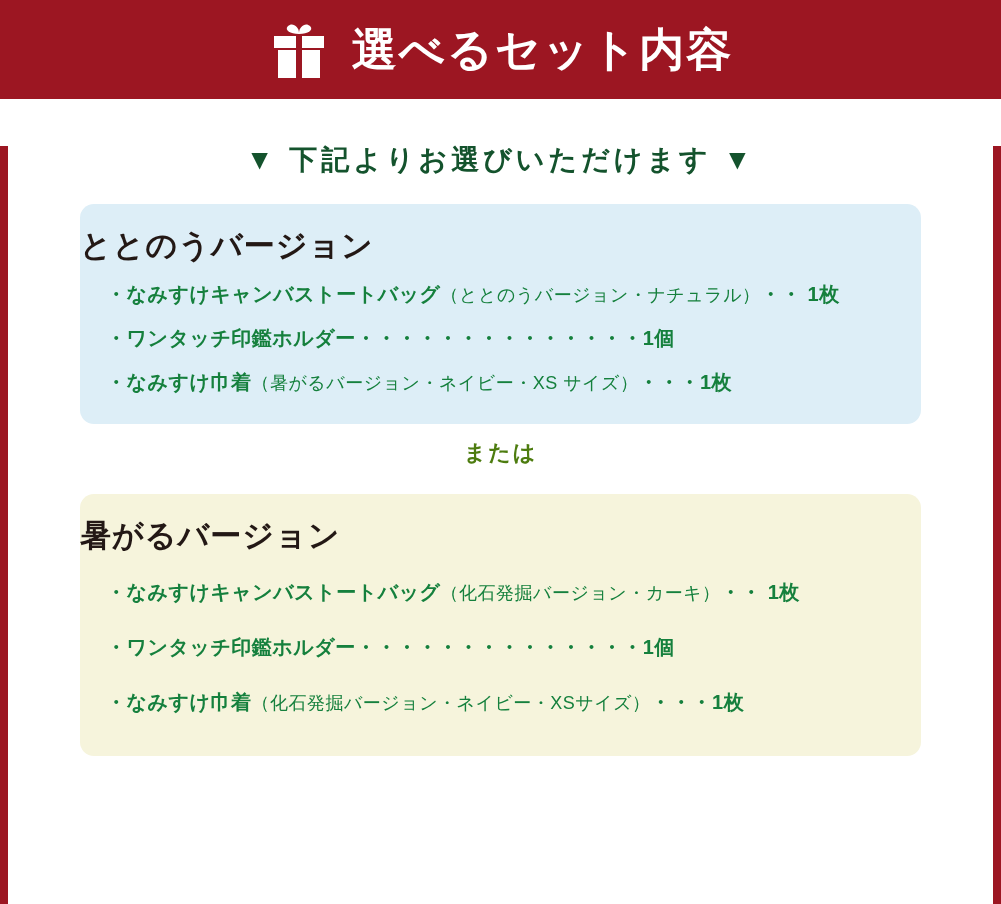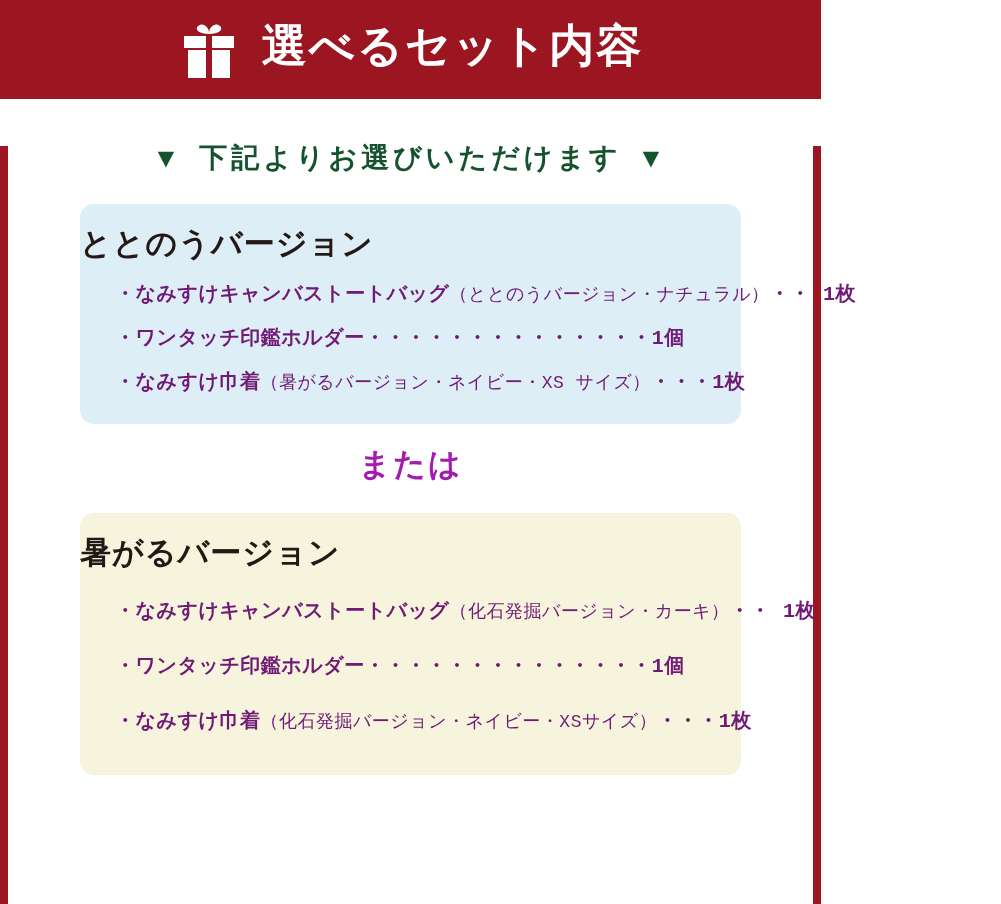--- a/index.html
+++ b/index.html
@@ -9,25 +9,24 @@
   body {
     width: 1001px;
     height: 904px;
     background: #ffffff;
     font-family: "Liberation Sans", "DejaVu Sans", sans-serif;
     overflow: hidden;
   }
 
   .page {
     position: relative;
-    width: 821px;
+    width: 1001px;
     height: 904px;
     box-sizing: border-box;
     background: #ffffff;
-    font-family: Liberation Mono, monospace;
   }
 
   
   .header {
     height: 99px;
     background: #9c1622;
     display: flex;
     align-items: center;
     justify-content: center;
     gap: 22px;
@@ -92,42 +91,42 @@
     letter-spacing: 1px;
     line-height: 1;
     margin-bottom: 22px;
   }
   .card.cream .card-title {
     margin-bottom: 30px;
   }
 
   .line {
     font-size: 20px;
-    color: #701a75;
+    color: #15803d;
     letter-spacing: 0.5px;
-    padding: 0 22px 0 35px;
+    padding: 0 22px 0 26px;
     line-height: 1.15;
     white-space: nowrap;
   }
   .card.blue .line { margin-bottom: 21px; }
   .card.blue .line:last-child { margin-bottom: 0; }
   .card.cream .line { margin-bottom: 32px; }
   .card.cream .line:last-child { margin-bottom: 12px; }
 
   .line b { font-weight: bold; }
   .line .sm { font-size: 18px; }
 
   .or-text {
     text-align: center;
-    font-size: 32px;
+    font-size: 22px;
     font-weight: bold;
-    color: #a21caf;
+    color: #4d7c0f;
     letter-spacing: 2px;
     line-height: 1;
-    margin-top: 27px;
+    margin-top: 18px;
   }
 </style>
 </head>
 <body>
 
 <div class="page">
 
   <div class="header">
     <span class="gift-icon">
       <svg viewBox="0 0 62 62" width="62" height="62" aria-hidden="true">

